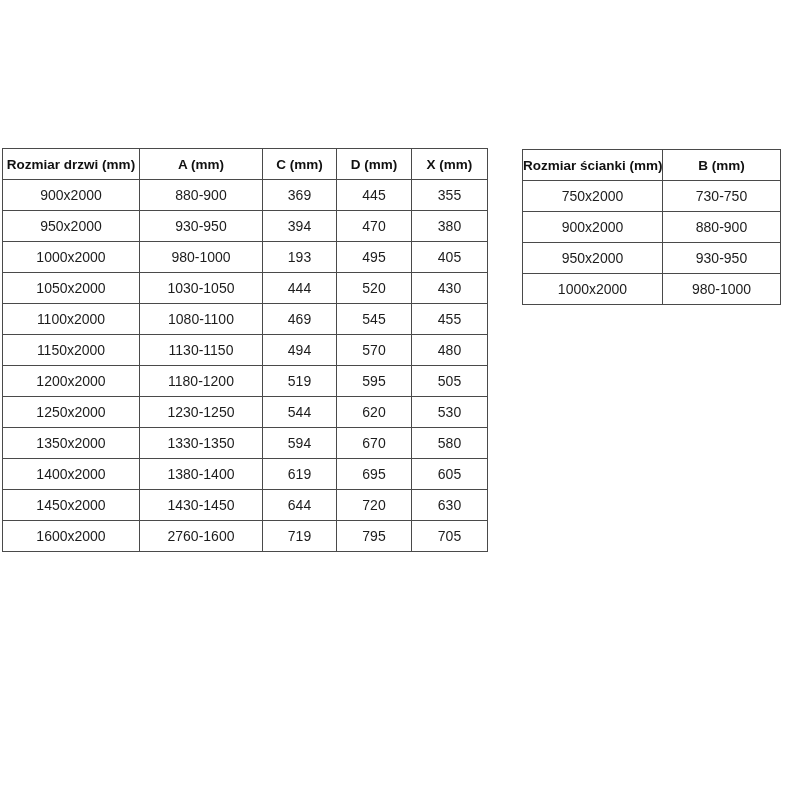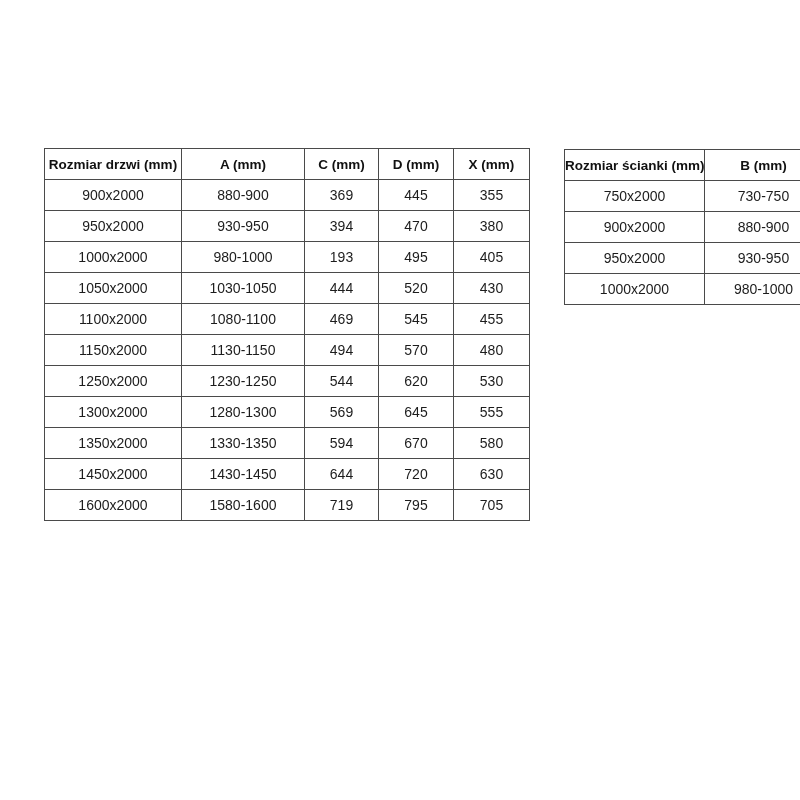--- a/index.html
+++ b/index.html
@@ -14,21 +14,20 @@
     background: #ffffff;
     font-family: "Liberation Sans", sans-serif;
     color: #1a1a1a;
     overflow: hidden;
   }
   table.spec-table {
     position: absolute;
     border-collapse: collapse;
     table-layout: fixed;
     background: #ffffff;
-    margin-left: 42px;
   }
   table.spec-table th,
   table.spec-table td {
     border: 1px solid #4a4a4a;
     text-align: center;
     vertical-align: middle;
     padding: 0;
     overflow: hidden;
     white-space: nowrap;
   }
@@ -115,50 +114,57 @@
           <td>455</td>
         </tr>
         <tr>
           <td>1150x2000</td>
           <td>1130-1150</td>
           <td>494</td>
           <td>570</td>
           <td>480</td>
         </tr>
         <tr>
+          <td>1200x2000</td>
+          <td>1180-1200</td>
+          <td>519</td>
+          <td>595</td>
+          <td>505</td>
+        </tr>
+        <tr>
           <td>1250x2000</td>
           <td>1230-1250</td>
           <td>544</td>
           <td>620</td>
           <td>530</td>
         </tr>
         <tr>
-          <td>1300x2000</td>
-          <td>1280-1300</td>
-          <td>569</td>
-          <td>645</td>
-          <td>555</td>
-        </tr>
-        <tr>
           <td>1350x2000</td>
           <td>1330-1350</td>
           <td>594</td>
           <td>670</td>
           <td>580</td>
         </tr>
         <tr>
+          <td>1400x2000</td>
+          <td>1380-1400</td>
+          <td>619</td>
+          <td>695</td>
+          <td>605</td>
+        </tr>
+        <tr>
           <td>1450x2000</td>
           <td>1430-1450</td>
           <td>644</td>
           <td>720</td>
           <td>630</td>
         </tr>
         <tr>
           <td>1600x2000</td>
-          <td>1580-1600</td>
+          <td>2760-1600</td>
           <td>719</td>
           <td>795</td>
           <td>705</td>
         </tr>
       </tbody>
     </table>
 
   <table id="wall-table" class="spec-table">
     <colgroup>
       <col style="width:140px">

